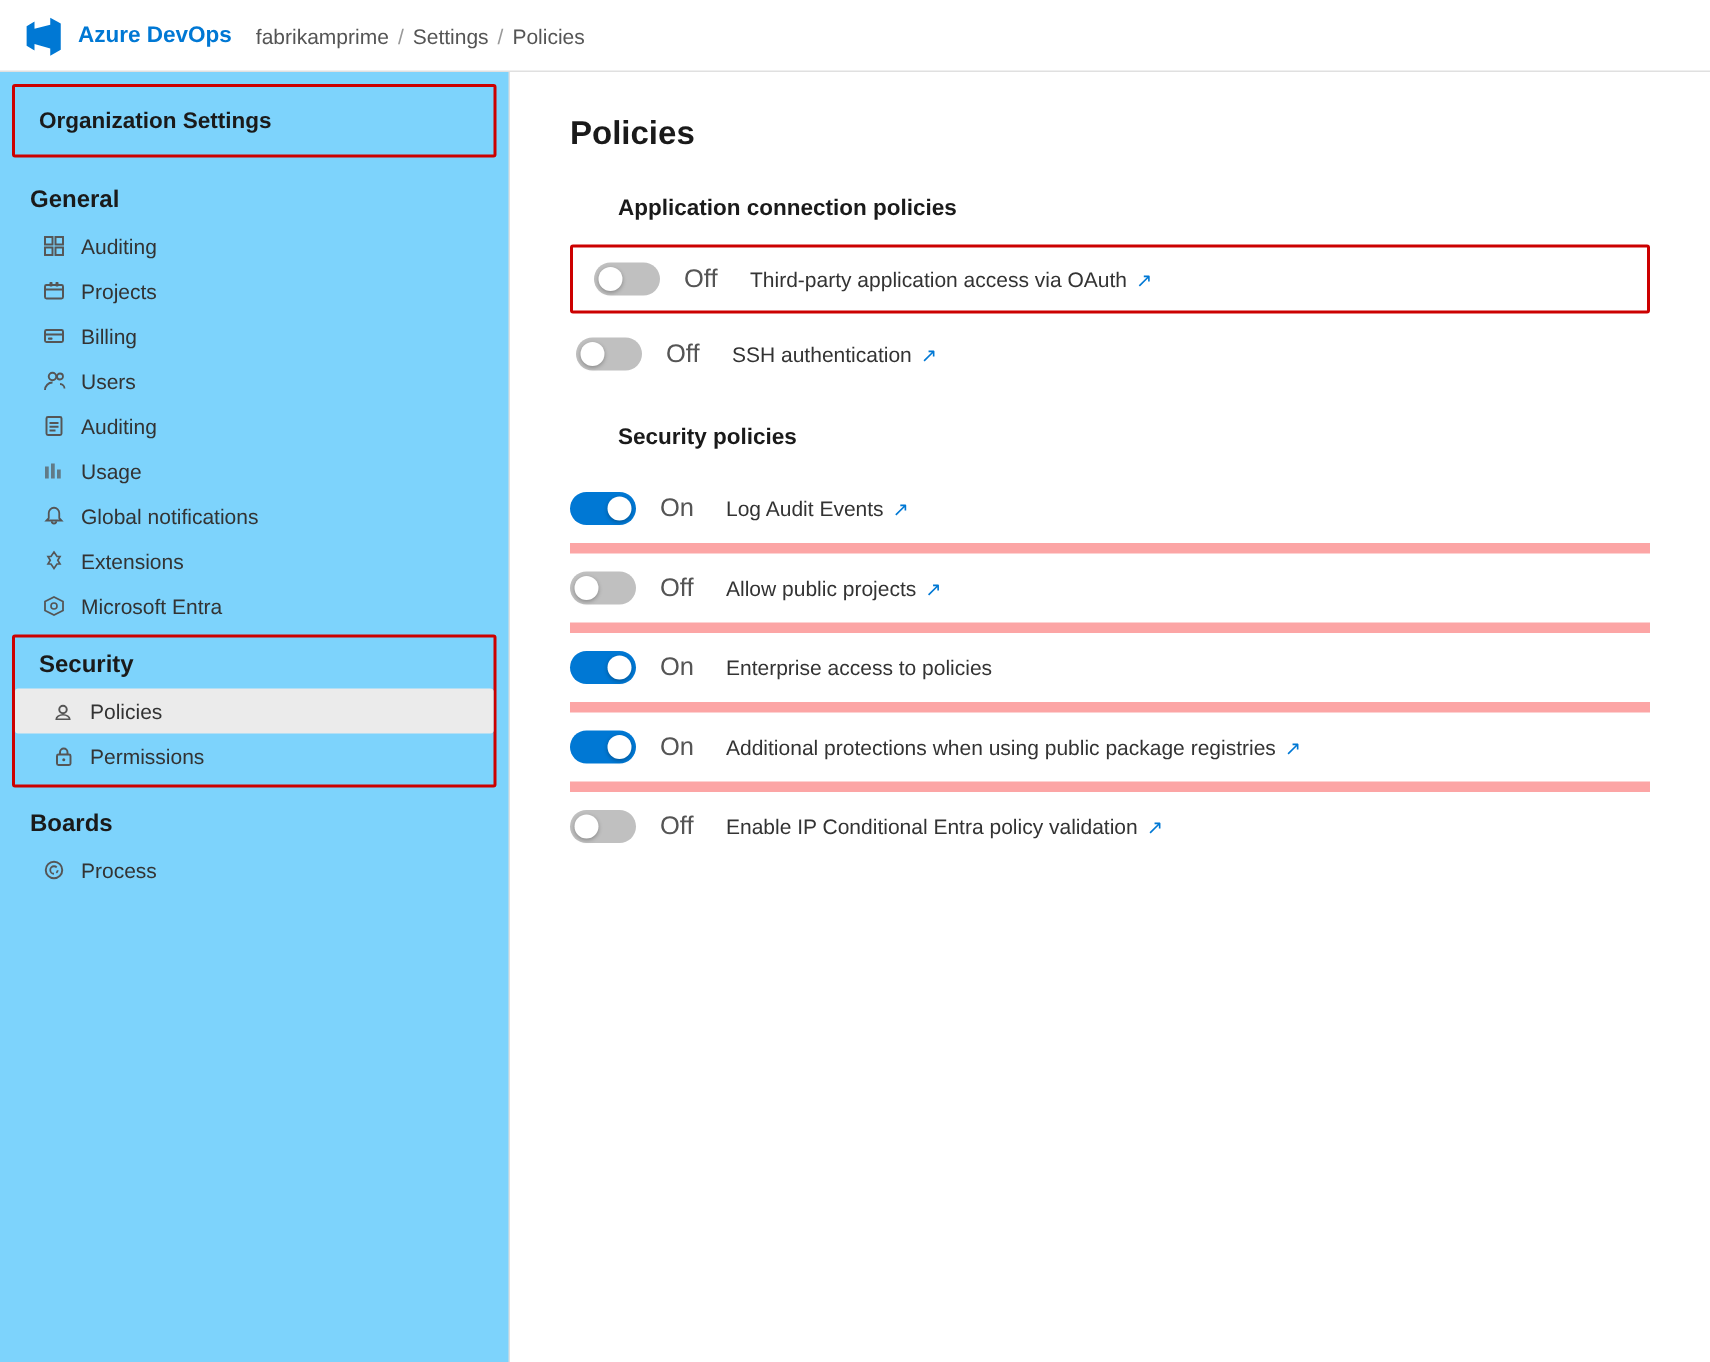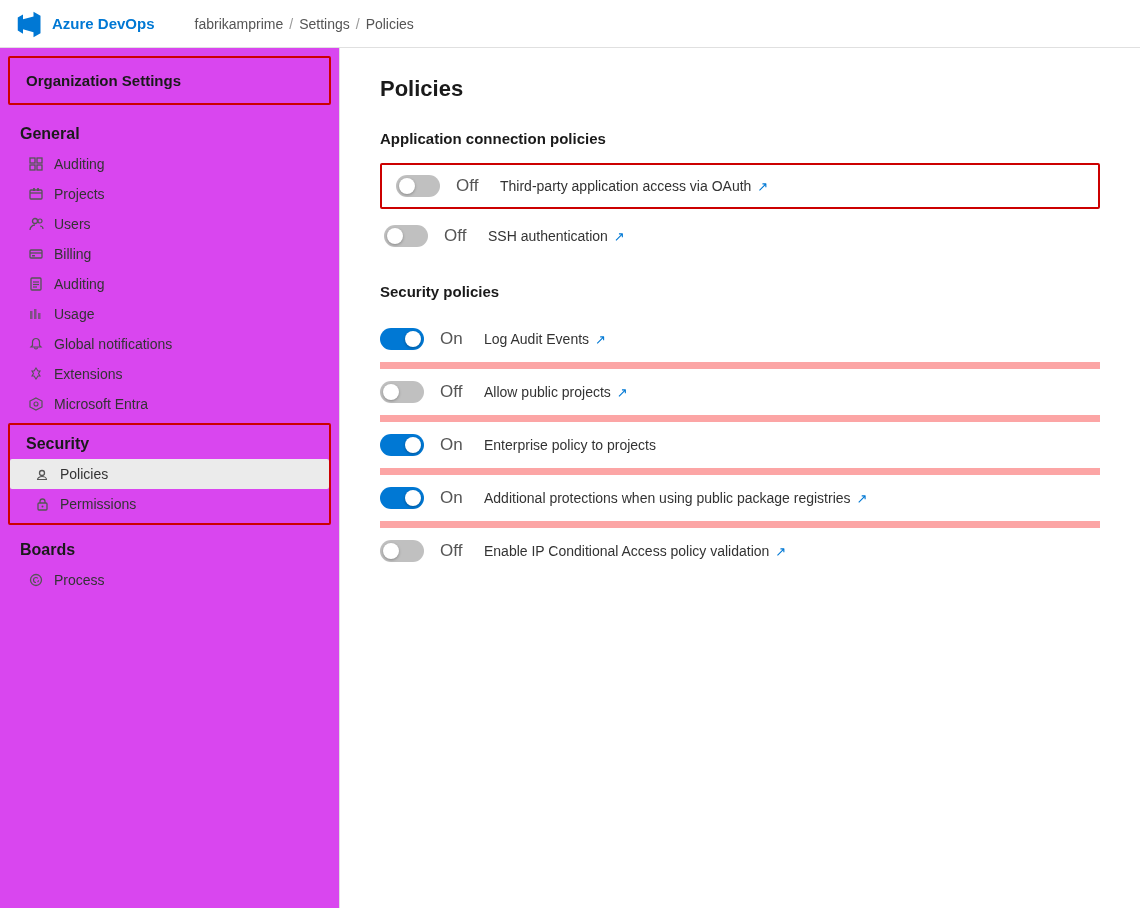--- a/index.html
+++ b/index.html
@@ -6,32 +6,32 @@
     body { font-family: -apple-system, BlinkMacSystemFont, 'Segoe UI', sans-serif; font-size: 14px; color: #1a1a1a; background: #fff; display: flex; flex-direction: column; height: 908px; overflow: hidden; }
 
     
     .topbar {
       display: flex; align-items: center; padding: 0 16px; height: 48px;
       background: #fff; border-bottom: 1px solid #e0e0e0; flex-shrink: 0;
     }
     .topbar-logo { display: flex; align-items: center; gap: 8px; margin-right: 16px; justify-content: space-between; }
     .topbar-logo svg { width: 28px; height: 28px; }
     .topbar-logo-text { color: #0078d4; font-weight: 600; font-size: 15px; }
-    .topbar-breadcrumb { display: flex; align-items: center; gap: 6px; color: #666; font-size: 14px; margin-left: 24px; }
+    .topbar-breadcrumb { display: flex; align-items: center; gap: 6px; color: #666; font-size: 14px; }
     .topbar-breadcrumb span { color: #555; }
     .topbar-breadcrumb .separator { color: #999; }
     .topbar-breadcrumb .current { color: #555; }
 
     
     .layout { display: flex; flex: 1; overflow: hidden; }
 
     
     .sidebar {
       width: 340px; flex-shrink: 0; border-right: 1px solid #e0e0e0;
-      overflow-y: auto; background: #d946ef; position: relative;
+      overflow-y: auto; background: #7dd3fc; position: relative;
     }
     .org-settings-header {
       padding: 14px 16px; font-weight: 700; font-size: 15px;
       border: 2px solid #cc0000; margin: 8px; border-radius: 2px;
     }
     .sidebar-section-label {
       padding: 12px 20px 6px; font-weight: 700; font-size: 16px; color: #1a1a1a;
     }
     .sidebar-item {
       display: flex; align-items: center; gap: 10px;
@@ -45,21 +45,21 @@
     }
     .security-section .sidebar-section-label { padding: 10px 16px 6px; }
     .security-section .sidebar-item { padding-left: 24px; }
     .security-section .sidebar-item.active { background: #ebebeb; }
 
     
     .main {
       flex: 1; overflow-y: auto; padding: 28px 40px;
     }
     .page-title { font-size: 22px; font-weight: 600; margin-bottom: 28px; color: #1a1a1a; }
-    .section-title { font-size: 15px; font-weight: 700; margin-bottom: 16px; color: #1a1a1a; }
+    .section-title { font-size: 15px; font-weight: 700; margin-bottom: 16px; color: #1a1a1a; margin-left: 32px; }
 
     
     .policy-row {
       display: flex; align-items: center; gap: 16px;
       padding: 12px 0; border-bottom: 7px solid #fca5a5;
     }
     .policy-row:last-child { border-bottom: none; }
     .policy-section { margin-bottom: 24px; }
     .policy-row-highlighted {
       border: 2px solid #cc0000; border-radius: 2px; padding: 10px 14px; margin-bottom: 4px;
@@ -139,39 +139,39 @@
           <line x1="1" y1="6" x2="13" y2="6" stroke="#555" stroke-width="1.3"></line>
           <rect x="4" y="1" width="2" height="3" rx="0.5" fill="#555"></rect>
           <rect x="8" y="1" width="2" height="3" rx="0.5" fill="#555"></rect>
         </svg>
       </span>
       <span>Projects</span>
     </div>
 
     <div class="sidebar-item">
       <span class="icon">
+        <svg width="14" height="14" viewBox="0 0 14 14" fill="none">
+          <rect x="1" y="3" width="12" height="8" rx="1" stroke="#555" stroke-width="1.3" fill="none"></rect>
+          <line x1="1" y1="6" x2="13" y2="6" stroke="#555" stroke-width="1.3"></line>
+          <rect x="3" y="8" width="3" height="1.5" rx="0.5" fill="#555"></rect>
+        </svg>
+      </span>
+      <span>Billing</span>
+    </div>
+
+    <div class="sidebar-item">
+      <span class="icon">
         <svg width="15" height="14" viewBox="0 0 15 14" fill="none">
           <circle cx="6" cy="4" r="2.5" stroke="#555" stroke-width="1.3" fill="none"></circle>
           <path d="M1 13c0-2.76 2.24-5 5-5" stroke="#555" stroke-width="1.3" fill="none"></path>
           <circle cx="11" cy="4" r="2" stroke="#555" stroke-width="1.2" fill="none"></circle>
           <path d="M11 9c1.66 0 3 1.34 3 3" stroke="#555" stroke-width="1.2" fill="none"></path>
         </svg>
       </span>
       <span>Users</span>
-    </div>
-
-    <div class="sidebar-item">
-      <span class="icon">
-        <svg width="14" height="14" viewBox="0 0 14 14" fill="none">
-          <rect x="1" y="3" width="12" height="8" rx="1" stroke="#555" stroke-width="1.3" fill="none"></rect>
-          <line x1="1" y1="6" x2="13" y2="6" stroke="#555" stroke-width="1.3"></line>
-          <rect x="3" y="8" width="3" height="1.5" rx="0.5" fill="#555"></rect>
-        </svg>
-      </span>
-      <span>Billing</span>
     </div>
 
     <div class="sidebar-item">
       <span class="icon">
         <svg width="14" height="14" viewBox="0 0 14 14" fill="none">
           <rect x="2" y="1" width="10" height="12" rx="1" stroke="#555" stroke-width="1.3" fill="none"></rect>
           <line x1="4" y1="5" x2="10" y2="5" stroke="#555" stroke-width="1.2"></line>
           <line x1="4" y1="7.5" x2="10" y2="7.5" stroke="#555" stroke-width="1.2"></line>
           <line x1="4" y1="10" x2="8" y2="10" stroke="#555" stroke-width="1.2"></line>
         </svg>
@@ -323,21 +323,21 @@
       </div>
 
       <div class="policy-row">
         <div class="toggle">
           <div class="toggle-track on">
             <div class="toggle-thumb"></div>
           </div>
         </div>
         <span class="toggle-status">On</span>
         <span class="policy-label">
-          <span>Enterprise policy to projects</span>
+          <span>Enterprise access to policies</span>
         </span>
       </div>
 
       <div class="policy-row">
         <div class="toggle">
           <div class="toggle-track on">
             <div class="toggle-thumb"></div>
           </div>
         </div>
         <span class="toggle-status">On</span>
@@ -348,20 +348,20 @@
       </div>
 
       <div class="policy-row">
         <div class="toggle">
           <div class="toggle-track off">
             <div class="toggle-thumb"></div>
           </div>
         </div>
         <span class="toggle-status">Off</span>
         <span class="policy-label">
-          <span>Enable IP Conditional Access policy validation</span>
+          <span>Enable IP Conditional Entra policy validation</span>
           <a href="#">↗</a>
         </span>
       </div>
 
     </div>
   </div>
 </div>
 
 </body></html>

